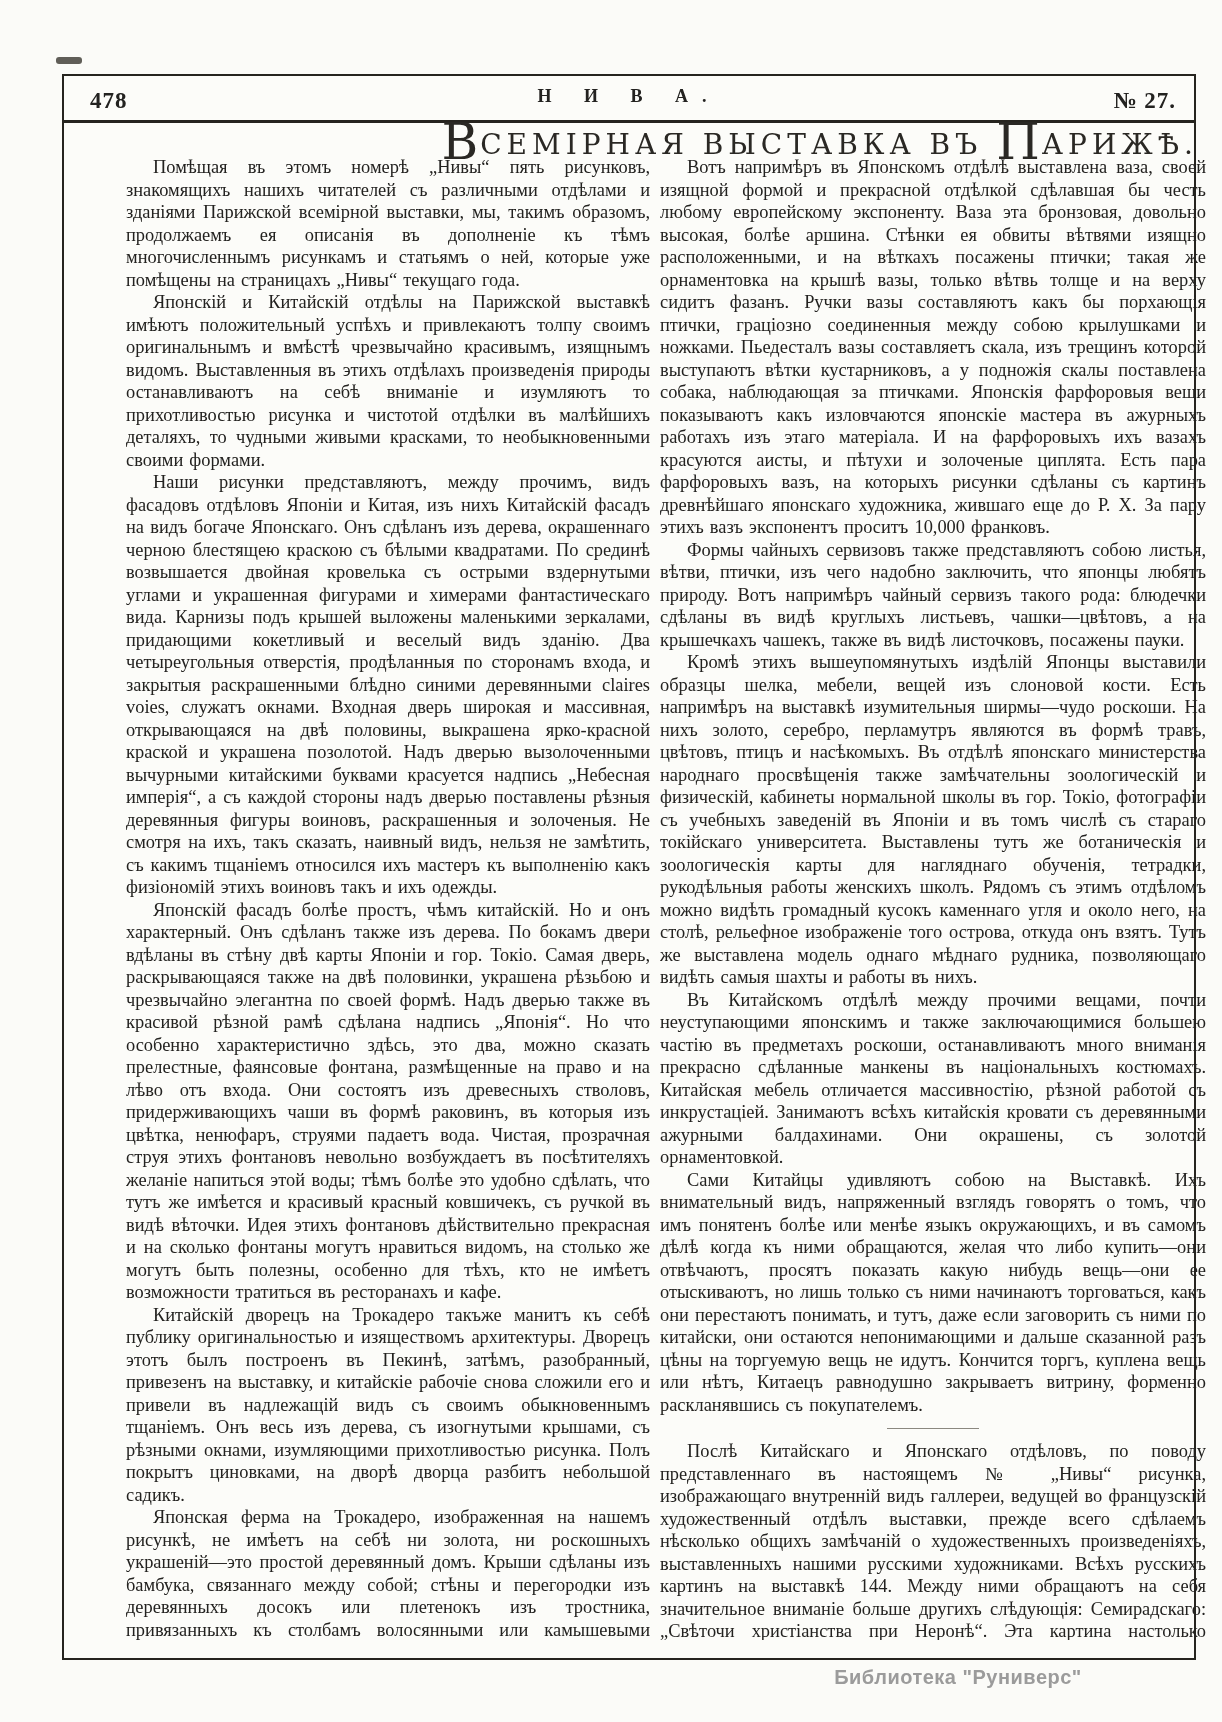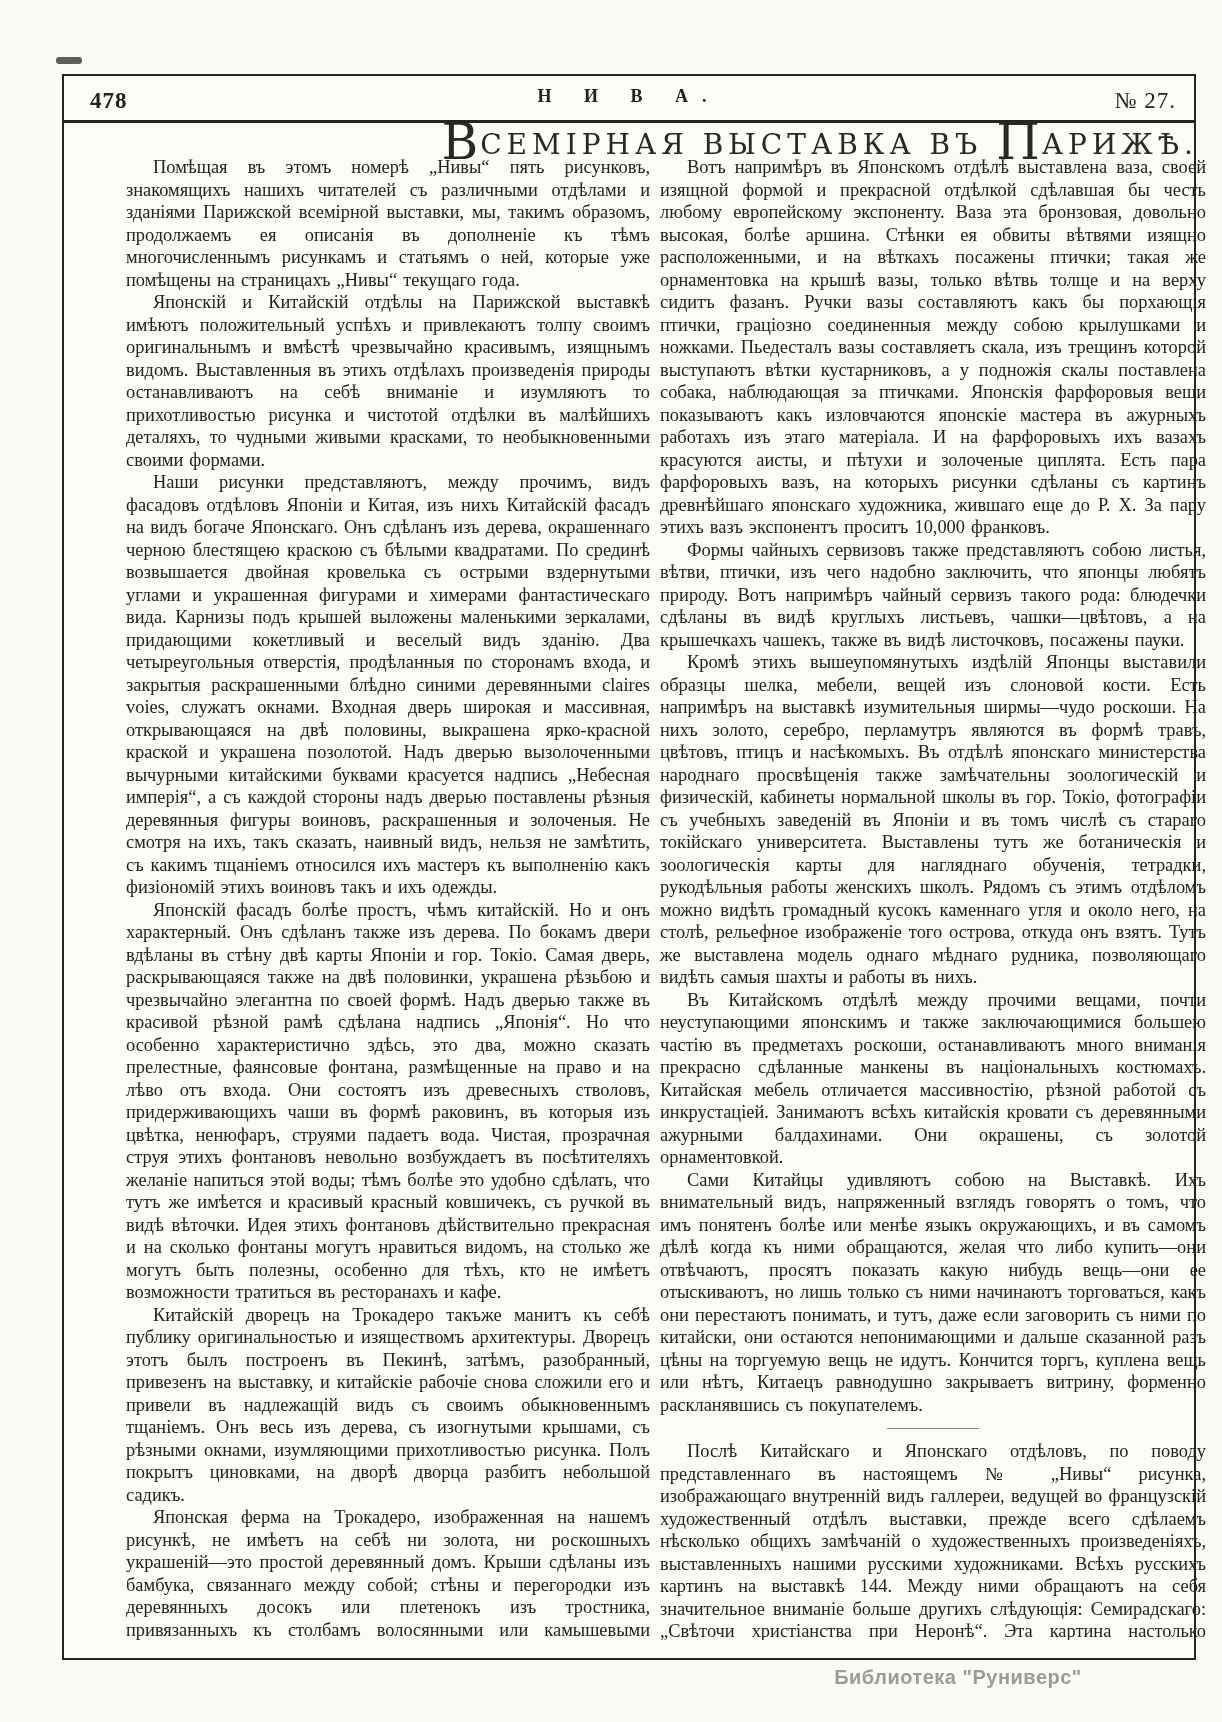--- a/index.html
+++ b/index.html
@@ -33,21 +33,21 @@
     position: absolute; left: 26px; top: 2px;
     font-size: 23px; font-weight: bold; letter-spacing: 1px;
   }
   .masthead {
     position: absolute; left: 0; right: 0; top: 0;
     text-align: center;
     font-size: 18px; font-weight: bold; letter-spacing: 14px;
   }
   .issue {
     position: absolute; right: 18px; top: 2px;
-    font-size: 23px; font-weight: normal; letter-spacing: 1px;
+    font-size: 23px; font-weight: bold; letter-spacing: 1px;
   }
   .header-rule {
     position: absolute; left: -2px; top: 44px;
     width: 1134px; height: 0;
     border-top: 3px solid #26241f;
   }
   .article-title {
     position: absolute; left: 0; top: 48px;
     width: 100%; margin: 4px;
     text-align: right;

